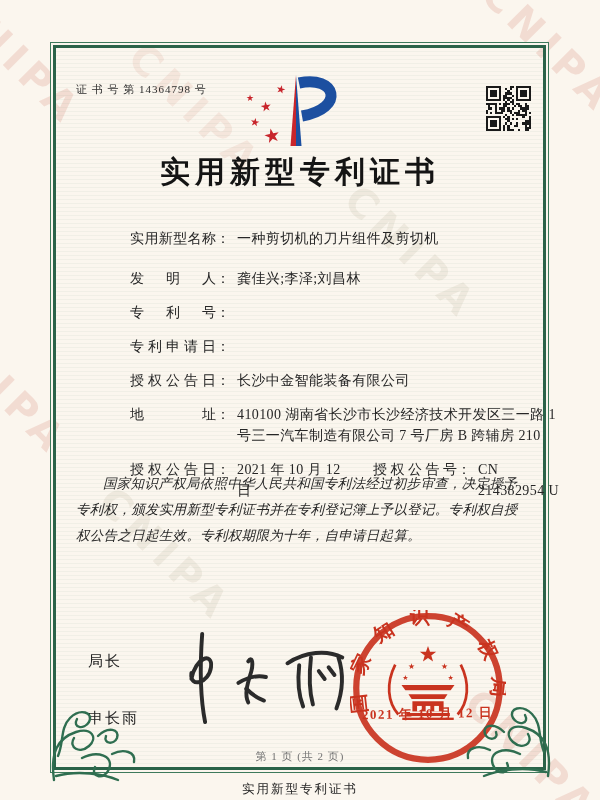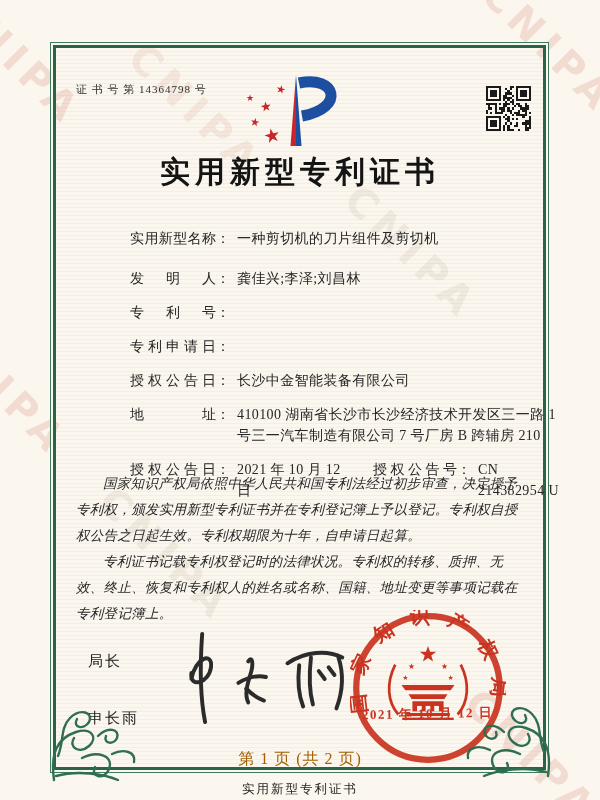--- a/index.html
+++ b/index.html
@@ -62,21 +62,21 @@
   .seal-date{
     position:absolute;left:362px;top:705px;width:130px;
     font-size:13px;color:#c9331f;letter-spacing:1.5px;font-weight:600;
     transform:rotate(-1deg);text-align:left;white-space:nowrap;
   }
 
   .flourish{position:absolute;pointer-events:none;}
   .flourish.bl{left:46px;top:696px;width:104px;height:86px;}
   .flourish.br{right:44px;top:690px;width:104px;height:90px;transform:scaleX(-1);}
 
-  .footer-page{position:absolute;left:0;right:0;top:749px;text-align:center;font-size:16px;letter-spacing:1px;color:#a16207;}
+  .footer-page{position:absolute;left:0;right:0;top:749px;text-align:center;font-size:11px;letter-spacing:1px;color:#737373;}
   .footer-note{position:absolute;left:0;right:0;top:781px;text-align:center;font-size:12.5px;letter-spacing:2px;color:#262626;}
 </style>
 </head>
 <body>
 
 <div class="wm pink" style="left:-28px;top:-18px;">CNIPA</div>
 <div class="wm pink-light" style="left:152px;top:34px;">CNIPA</div>
 <div class="wm pink" style="left:505px;top:-30px;">CNIPA</div>
 <div class="wm gray" style="left:368px;top:176px;">CNIPA</div>
 <div class="wm pink" style="left:-42px;top:312px;">CNIPA</div>
@@ -273,21 +273,20 @@
     <span class="pair2">
       <span class="lbl">授权公告号</span>
         <span class="colon">：</span>
       <span class="val">CN 214382954 U</span>
     </span>
   </div>
 </div>
 
 <div class="paragraphs">
   <p>国家知识产权局依照中华人民共和国专利法经过初步审查，决定授予专利权，颁发实用新型专利证书并在专利登记簿上予以登记。专利权自授权公告之日起生效。专利权期限为十年，自申请日起算。</p>
-  <p>专利证书记载专利权登记时的法律状况。专利权的转移、质押、无效、终止、恢复和专利权人的姓名或名称、国籍、地址变更等事项记载在专利登记簿上。</p>
 </div>
 
 <div class="sig-title">局长</div>
 <div class="sig-name">申长雨</div>
 <div class="sig-hand">
   <svg width="196" height="102" viewBox="0 0 200 100" fill="none" stroke="#2b2b2b" stroke-width="4" stroke-linecap="round" stroke-linejoin="round">
     <path d="M30,52 C34,30 52,24 50,40 C48,56 28,62 30,46"></path>
     <path d="M41,6 C39,34 38,66 44,96"></path>
     <path d="M88,34 C92,28 94,36 90,48 C87,58 84,68 88,76"></path>
     <path d="M78,56 C88,50 98,48 106,50"></path>

